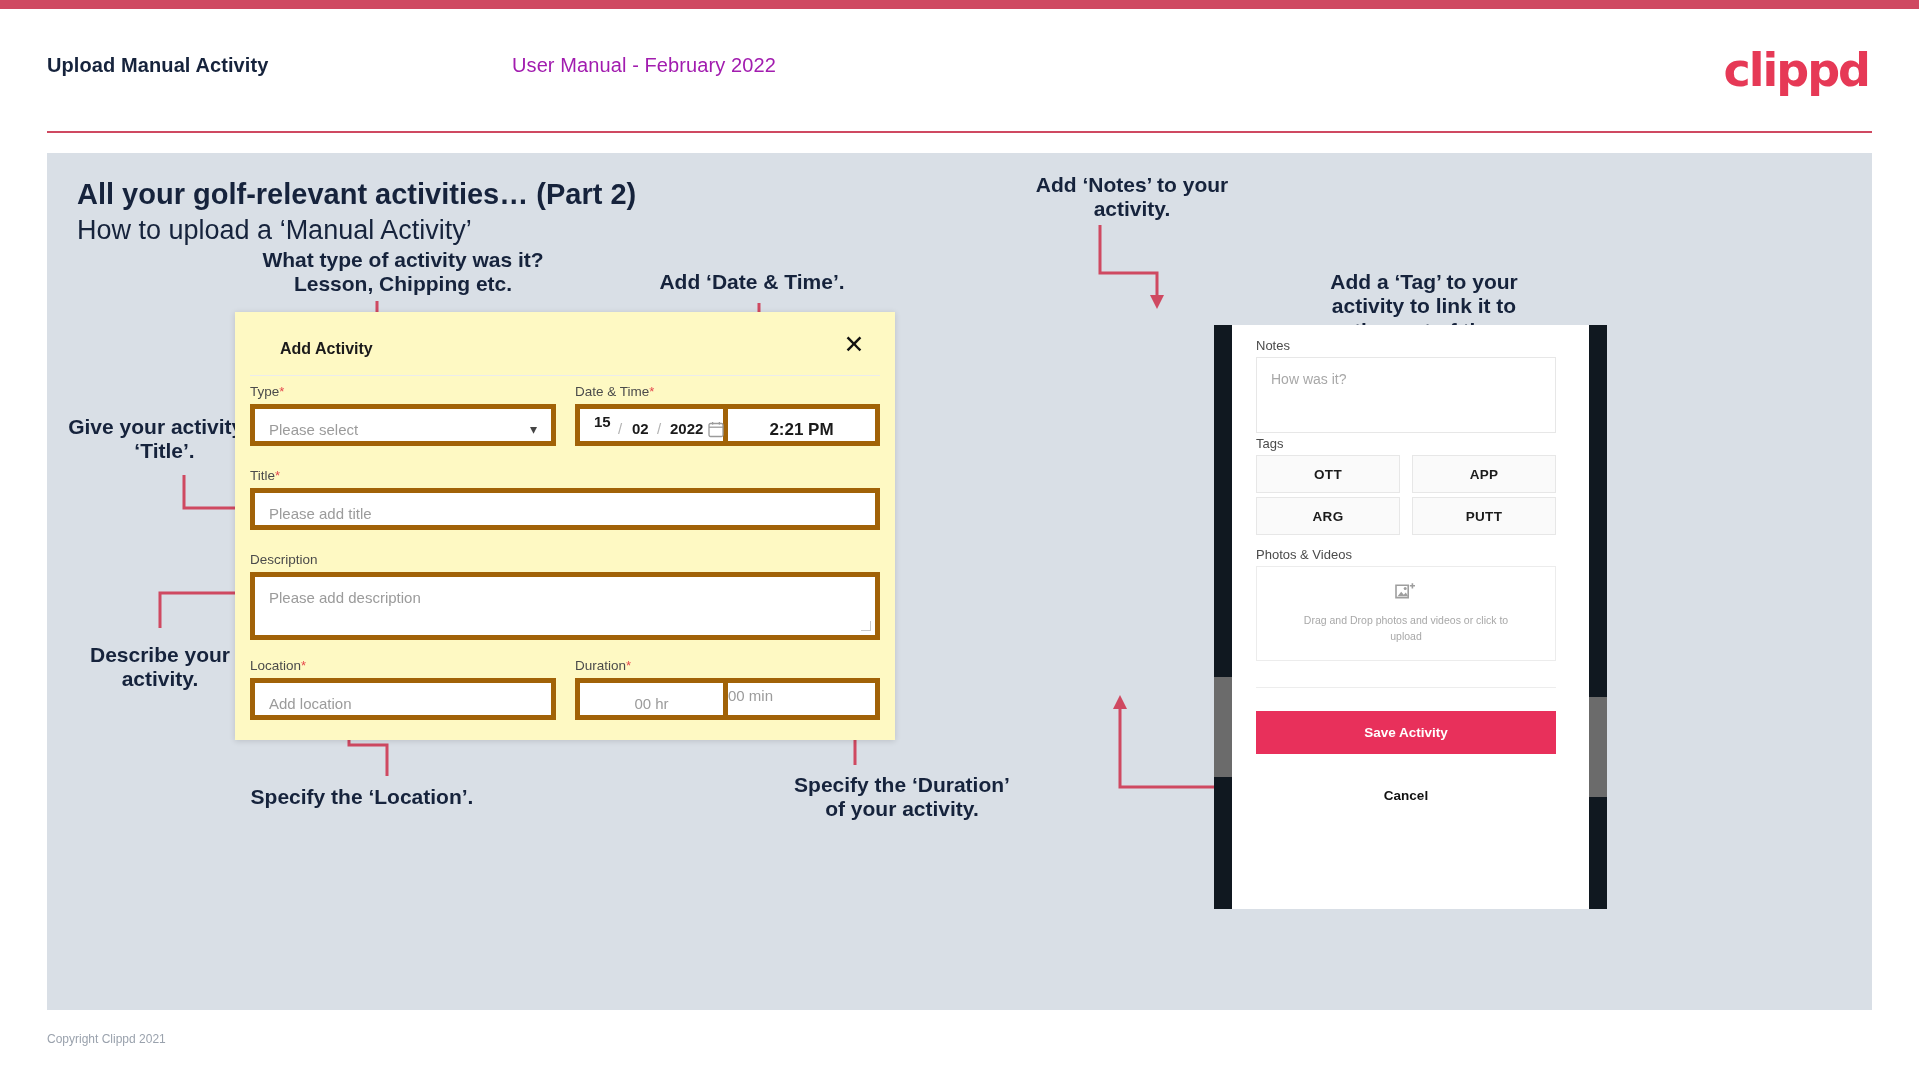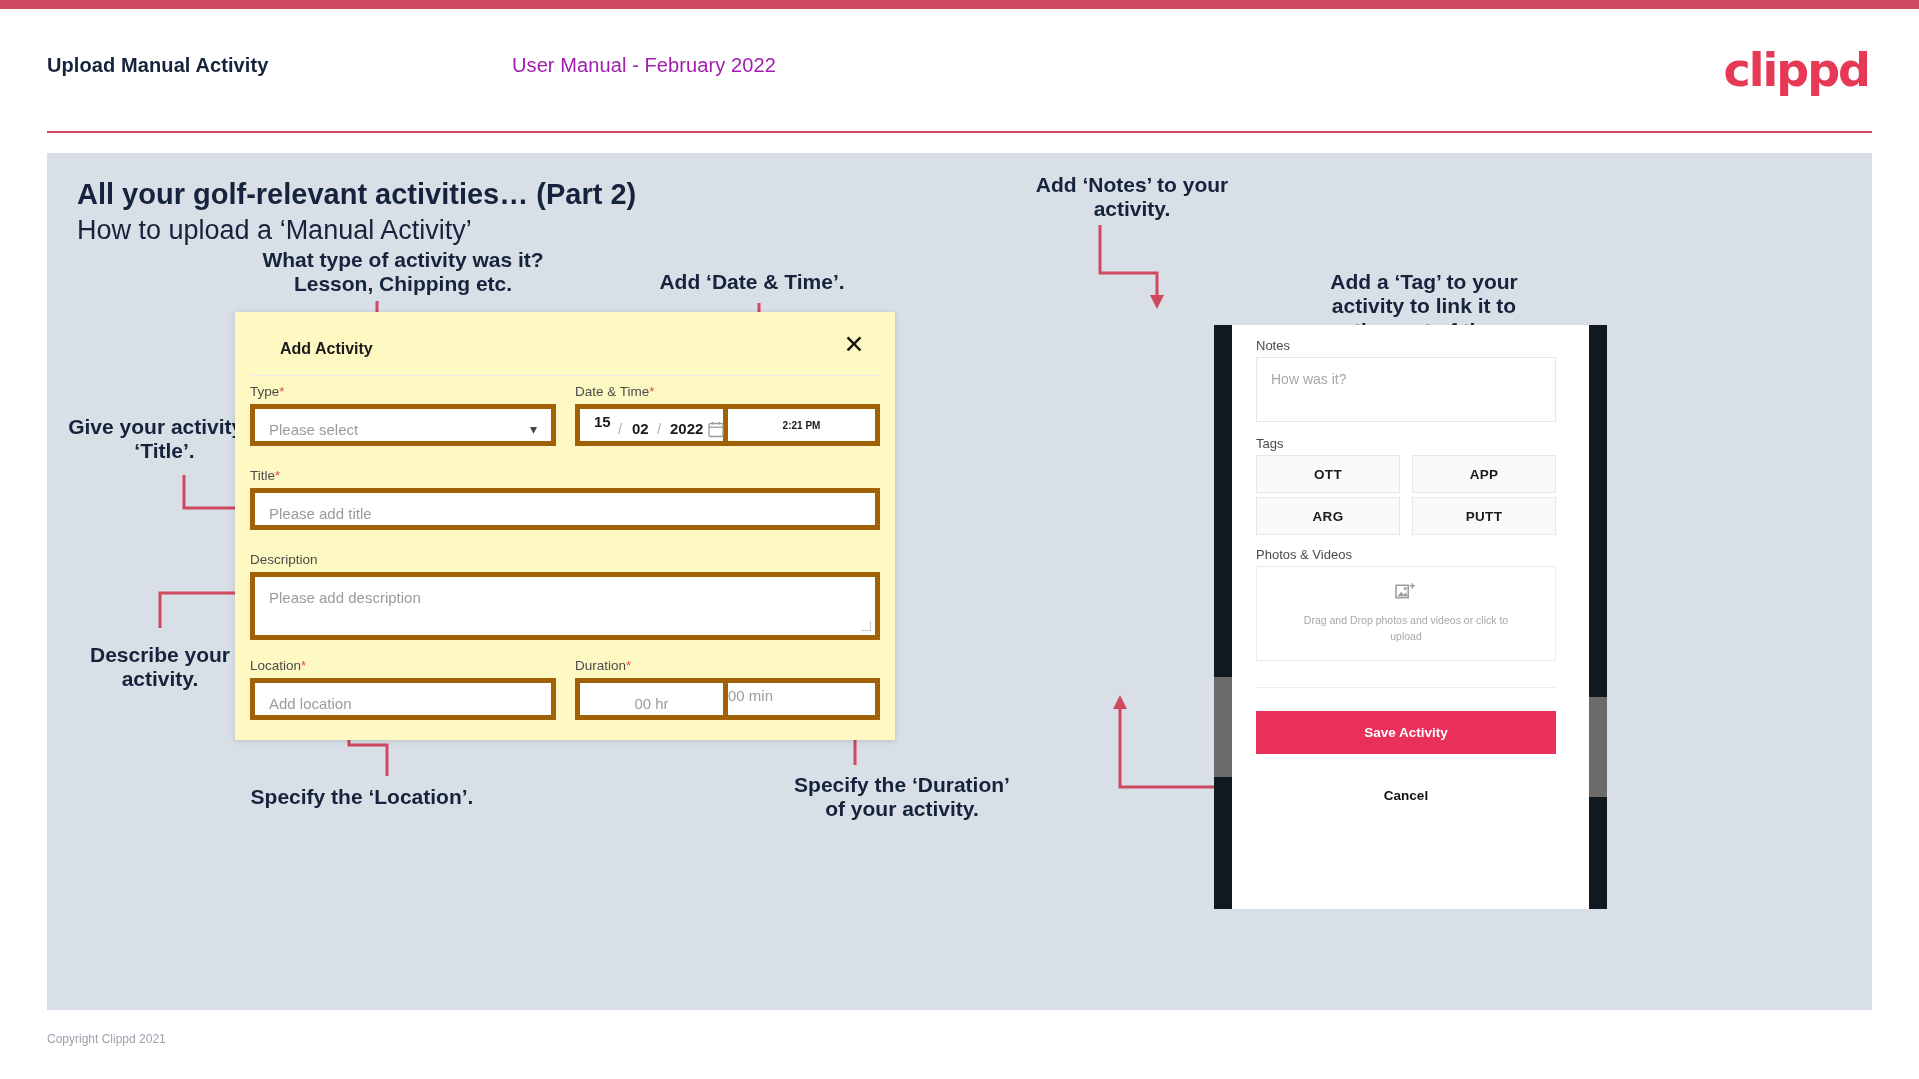--- a/index.html
+++ b/index.html
@@ -90,21 +90,21 @@
   .fld-ph{
     position:absolute;font-size:15px;color:#9b9b9b;
   }
   #type-chevron{
     position:absolute;font-size:14px;color:#444;
     font-family:"DejaVu Sans", sans-serif;
   }
   .dt-val{position:absolute;font-size:15px;font-weight:700;color:#1b1b1b;}
   .dt-sep{position:absolute;font-size:15px;color:#b3b3b3;}
   #cal-icon{position:absolute;}
-  #time-val{position:absolute;font-size:10px;font-weight:700;color:#1b1b1b;}
+  #time-val{position:absolute;font-size:17px;font-weight:700;color:#1b1b1b;}
   #desc-resize{
     position:absolute;width:9px;height:9px;
     border-right:1.5px solid #c9c9c9;border-bottom:1.5px solid #c9c9c9;
     transform:rotate(0deg);
   }
   
   #phone{
     position:absolute;left:1214px;top:325px;width:393px;height:584px;
   }
   .bezel{position:absolute;top:0;width:18px;height:584px;background:#101820;}
@@ -302,21 +302,21 @@
     <div class="bezel" id="bezel-left">
       <div class="bezel-btn" style="top:352px;"></div>
     </div>
     <div class="bezel" id="bezel-right">
       <div class="bezel-btn" style="top:372px;"></div>
     </div>
 
     <div id="screen">
 
       <div class="ph-label" style="left:24px;top:13px;">Notes</div>
-      <div class="ph-box" style="left:24px;top:32px;width:300px;height:65px;">
+      <div class="ph-box" style="left:24px;top:32px;width:300px;height:76px;">
         <div class="ph-ph" style="left:14px;top:13px;">How was it?</div>
       </div>
 
       <div class="ph-label" style="left:24px;top:111px;">Tags</div>
       <div class="tag-btn" style="left:24px;top:130px;width:144px;height:38px;">OTT</div>
       <div class="tag-btn" style="left:180px;top:130px;width:144px;height:38px;">APP</div>
       <div class="tag-btn" style="left:24px;top:172px;width:144px;height:38px;">ARG</div>
       <div class="tag-btn" style="left:180px;top:172px;width:144px;height:38px;">PUTT</div>
 
       <div class="ph-label" style="left:24px;top:222px;">Photos &amp; Videos</div>

